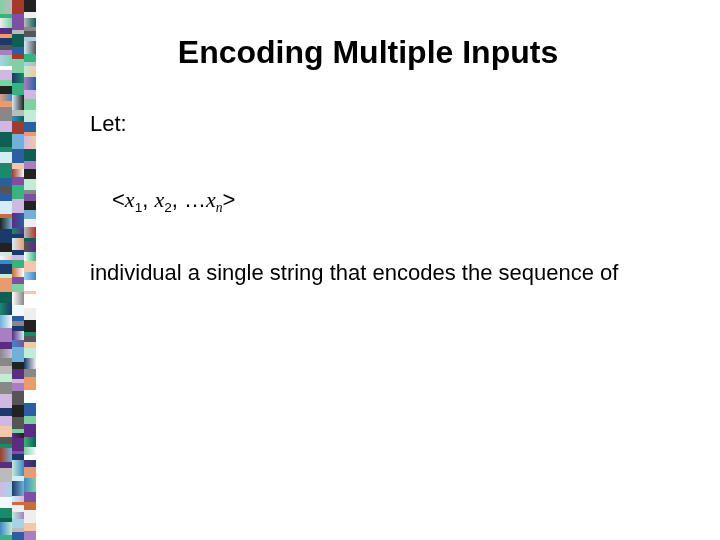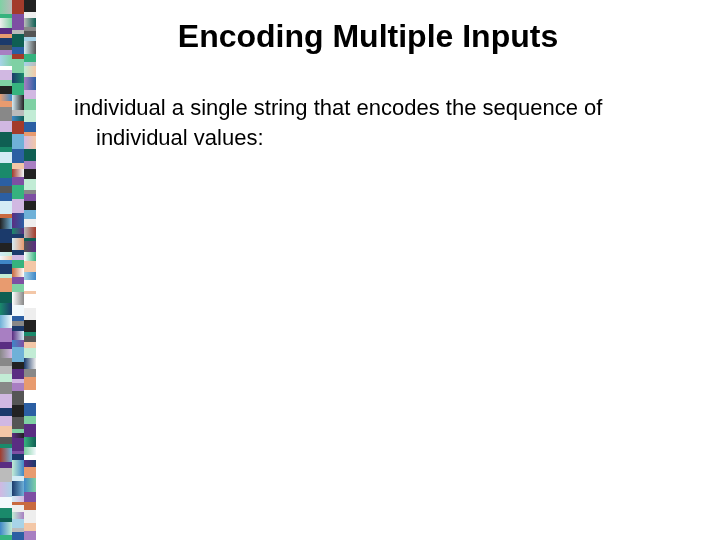--- a/index.html
+++ b/index.html
@@ -27,21 +27,21 @@
     display: flex;
     flex-direction: column;
   }
   .strip-cell { width: 100%; }
   .content {
     position: absolute;
     left: 36px;
     top: 0;
     width: 664px;
     height: 540px;
-    padding: 0;
+    padding: 16px;
   }
   .title {
     font-size: 32px;
     font-weight: bold;
     text-align: center;
     margin-top: 18px;
     margin-bottom: 38px;
   }
   .body-text {
     font-size: 22px;
@@ -246,20 +246,23 @@
       <div class="strip-cell" style="height: 10px; background: rgb(201, 106, 63);"></div>
       <div class="strip-cell" style="height: 17px; background: rgb(238, 238, 238);"></div>
       <div class="strip-cell" style="height: 10px; background: rgb(243, 199, 167);"></div>
       <div class="strip-cell" style="height: 11px; background: rgb(168, 127, 194);"></div>
     </div>
 </div>
 
 <div class="content">
   <h1 class="title">Encoding Multiple Inputs</h1>
 
-
+  <div class="body-text let">Let:</div>
+
+  <div class="body-text tuple">
+    <span>&lt;</span><span class="ital">x</span><sub>1</sub><span>, </span><span class="ital">x</span><sub>2</sub><span>, …</span><span class="ital">x</span><sub class="it">n</sub><span>&gt;</span>
+  </div>
 
   <div class="body-text represent">
     <span>individual a single string that encodes the sequence of</span>
-    <span class="indent2">individual values:</span>
   </div>
 
 </div>
 
 </body></html>

